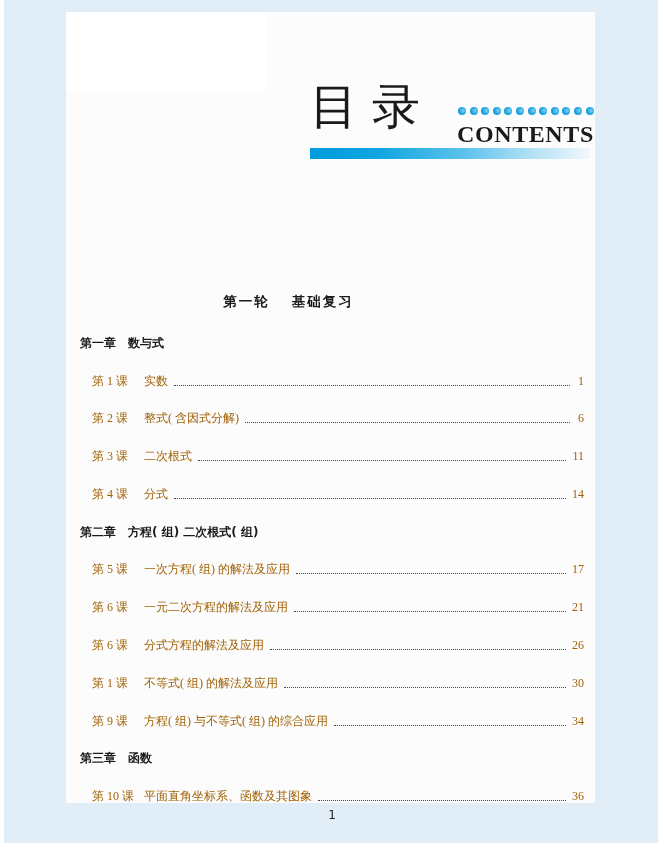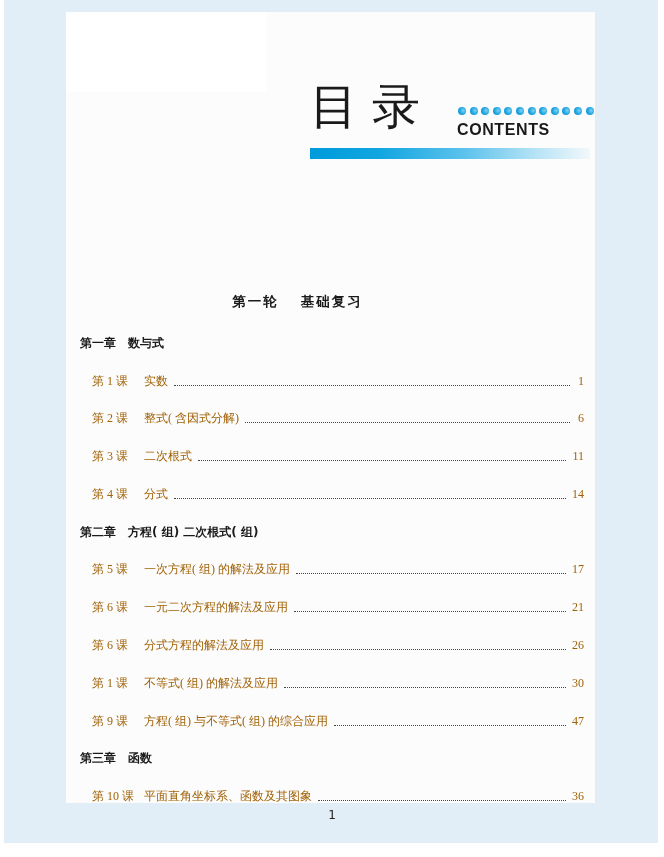--- a/index.html
+++ b/index.html
@@ -62,40 +62,40 @@
     .dot {
       width: 8px;
       height: 8px;
       border-radius: 50%;
       background: radial-gradient(circle at 65% 45%, #7fd0f2 0%, #1aa3df 55%, #0a8fd0 100%);
     }
     .contents-label {
       position: absolute;
       left: 391px;
       top: 110px;
-      font-family: Liberation Sans, sans-serif;
+      font-family: Liberation Serif, serif;
       font-weight: bold;
-      font-size: 16px;
+      font-size: 24px;
       letter-spacing: 0.6px;
       color: #1a1a1a;
       line-height: 1;
       white-space: nowrap;
     }
     .blue-bar {
       position: absolute;
       left: 244px;
       top: 136px;
       width: 280px;
       height: 11px;
       background: linear-gradient(to right, #009bdc 0%, #12a6e0 25%, #5cc2ec 55%, #b4e2f5 80%, #f2f8fb 100%);
     }
     
     .section-title {
       position: absolute;
-      left: 9px;
+      left: 0;
       top: 281px;
       width: 445px;
       text-align: center;
       font-family: "DejaVu Sans", "Liberation Sans", sans-serif;
       font-weight: bold;
       font-size: 13.5px;
       color: #1a1a1a;
       letter-spacing: 2px;
       white-space: pre;
     }
@@ -233,21 +233,21 @@
   <div class="lesson" style="top:663px">
     <span class="num">第 1 课</span>
     <span class="name">不等式( 组) 的解法及应用</span>
     <span class="leader"></span>
     <span class="page-num">30</span>
   </div>
   <div class="lesson" style="top:701px">
     <span class="num">第 9 课</span>
     <span class="name">方程( 组) 与不等式( 组) 的综合应用</span>
     <span class="leader"></span>
-    <span class="page-num">47</span>
+    <span class="page-num">34</span>
   </div>
 
   <div class="chapter" style="top:738px">第三章　函数</div>
 
   <div class="lesson" style="top:776px">
     <span class="num">第 10 课</span>
     <span class="name">平面直角坐标系、函数及其图象</span>
     <span class="leader"></span>
     <span class="page-num">36</span>
   </div>

